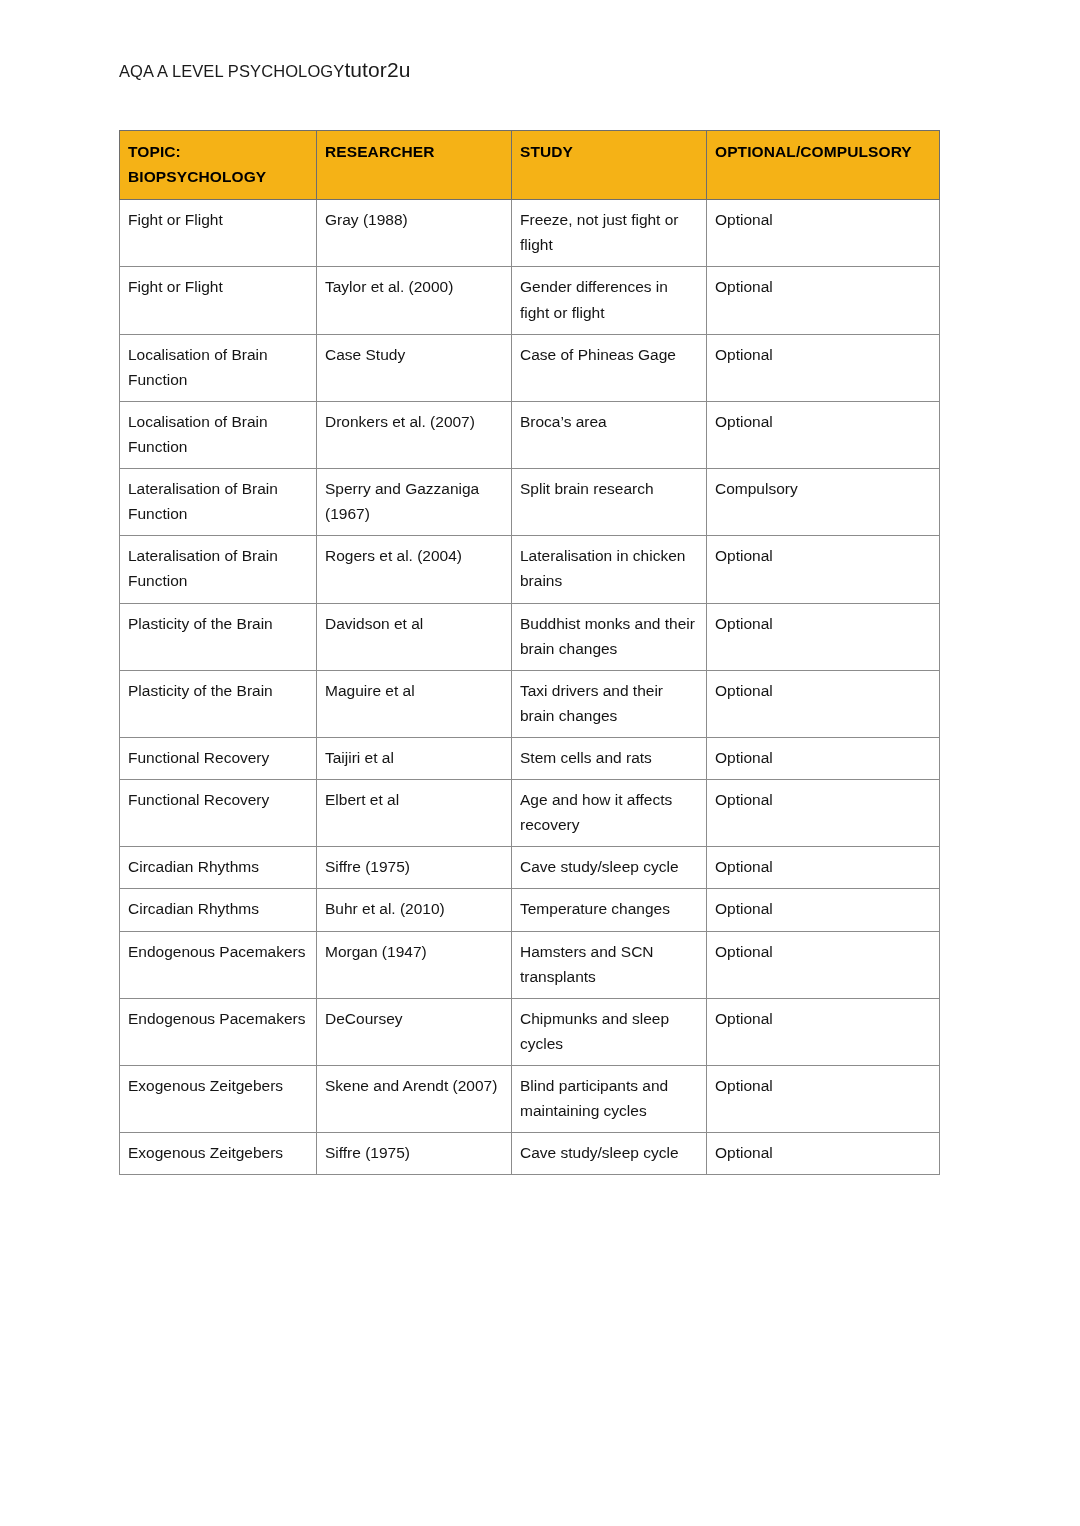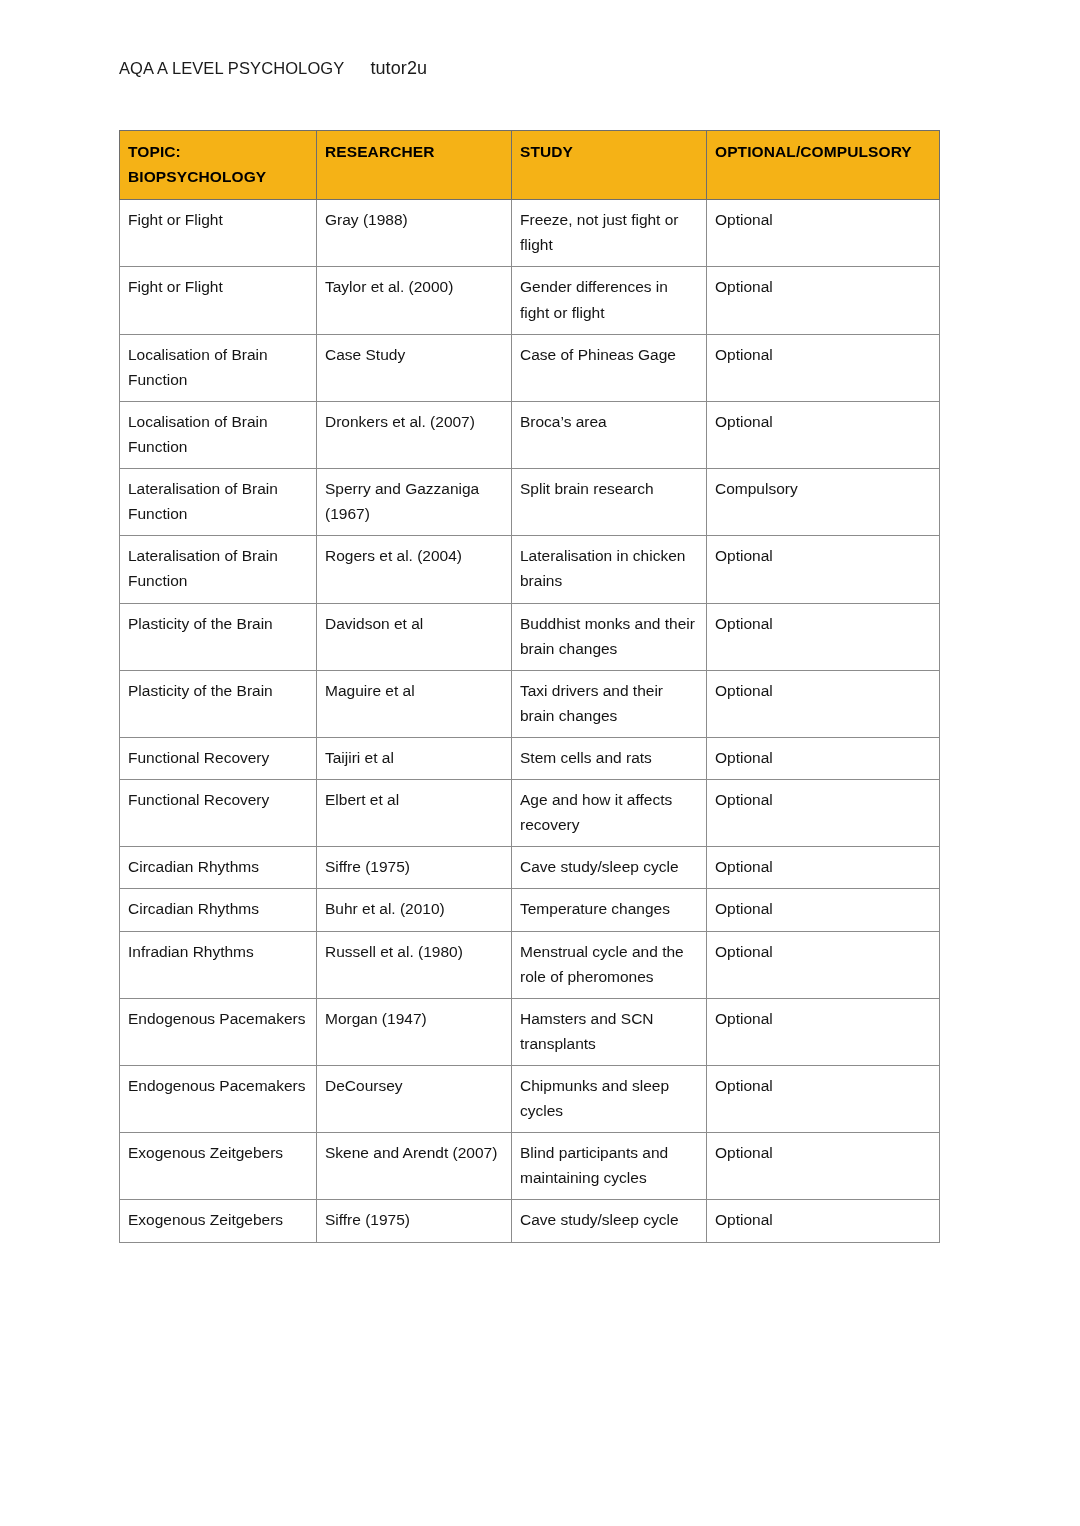--- a/index.html
+++ b/index.html
@@ -29,22 +29,21 @@
     display: flex;
     align-items: baseline;
     font-size: 16.5px;
     letter-spacing: 0.1px;
     color: #1a1a1a;
   }
   .doc-header .title-left {
     font-size: 16.5px;
   }
   .doc-header .title-right {
-    font-size: 18px;
-    margin-left: 26px;
+    font-size: 21px;
   }
   .table-wrap {
     position: absolute;
     left: 119px;
     top: 130px;
     width: 820px;
   }
   table.study-table {
     border-collapse: collapse;
     width: 820px;
@@ -180,26 +179,20 @@
             <td>Cave study/sleep cycle</td>
             <td>Optional</td>
           </tr>
           <tr>
             <td>Circadian Rhythms</td>
             <td>Buhr et al. (2010)</td>
             <td>Temperature changes</td>
             <td>Optional</td>
           </tr>
           <tr>
-            <td>Infradian Rhythms</td>
-            <td>Russell et al. (1980)</td>
-            <td>Menstrual cycle and the role of pheromones</td>
-            <td>Optional</td>
-          </tr>
-          <tr>
             <td>Endogenous Pacemakers</td>
             <td>Morgan (1947)</td>
             <td>Hamsters and SCN transplants</td>
             <td>Optional</td>
           </tr>
           <tr>
             <td>Endogenous Pacemakers</td>
             <td>DeCoursey</td>
             <td>Chipmunks and sleep cycles</td>
             <td>Optional</td>

